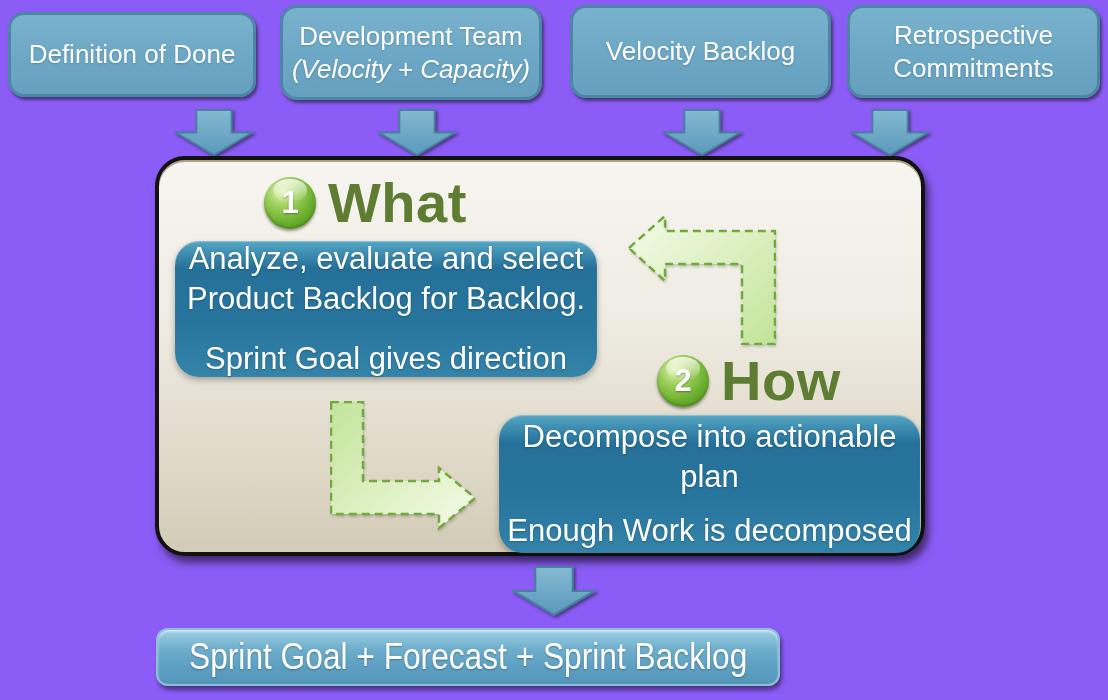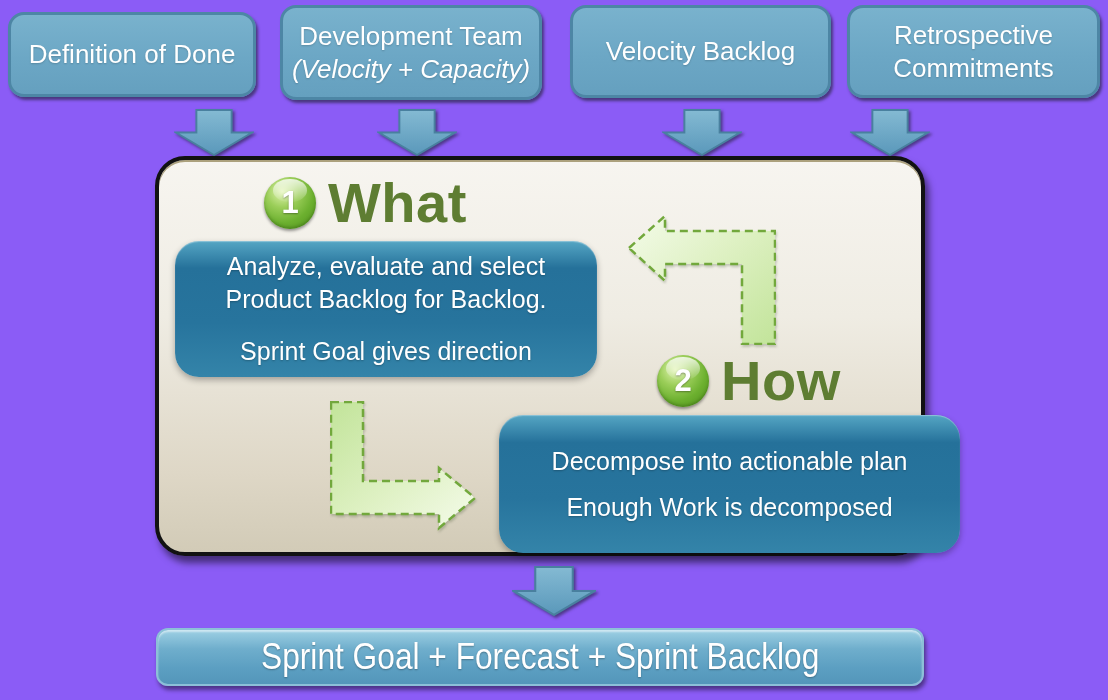--- a/index.html
+++ b/index.html
@@ -90,35 +90,35 @@
     position: absolute;
     box-sizing: border-box;
     border-radius: 24px;
     background: linear-gradient(180deg, #55A6C4 0%, #25719A 20%, #27749D 60%, #3484A9 100%);
     box-shadow: 0 3px 6px rgba(0,0,0,.3), inset 0 1px 1px rgba(255,255,255,.35);
     display: flex;
     flex-direction: column;
     align-items: center;
     justify-content: center;
     color: #FFFFFF;
-    font-size: 25px;
+    font-size: 31px;
     line-height: 1.3;
     text-align: center;
     text-shadow: 0 1px 2px rgba(0,0,0,.25);
   }
   .card .gap-above { margin-top: 20px; }
   .card .gap-above-sm { margin-top: 14px; }
 
   .elbow-arrow { position: absolute; filter: drop-shadow(1px 2px 1px rgba(60,80,45,.25)); }
 
   
   .output-bar {
     position: absolute;
     left: 156px; top: 628px;
-    width: 768px; height: 58px;
+    width: 624px; height: 58px;
     box-sizing: border-box;
     background: linear-gradient(180deg, #9ED0E4 0%, #6FAECC 35%, #5C9FC2 70%, #5496BA 100%);
     border: 2px solid #8CC0D8;
     border-radius: 12px;
     box-shadow: 2px 4px 4px rgba(0,0,0,.45), inset 0 2px 2px rgba(255,255,255,.5);
     display: flex;
     align-items: center;
     justify-content: center;
   }
   .output-bar .label {
@@ -131,21 +131,21 @@
 </style>
 </head>
 <body>
 
 <div class="stage">
 
   <div class="input-box" style="left:8px; top:12px; width:248px; height:85px;">
     <span>Definition of Done</span>
   </div>
 
-  <div class="input-box" style="left:280px; top:5px; width:262px; height:95px;">
+  <div class="input-box" style="left:280px; top:5px; width:262px; height:95px;border-radius:17px;">
     <span>Development Team</span>
     <span class="italic">(Velocity + Capacity)</span>
   </div>
 
   <div class="input-box" style="left:570px; top:5px; width:261px; height:93px;">
     <span>Velocity Backlog</span>
   </div>
 
   <div class="input-box" style="left:847px; top:5px; width:253px; height:93px;justify-content:center;">
     <span>Retrospective</span>
@@ -202,21 +202,21 @@
       <defs>
         <linearGradient id="g-elbow2" x1="0%" y1="0%" x2="100%" y2="100%">
           <stop offset="0%" stop-color="#C2E49A"></stop>
           <stop offset="55%" stop-color="#DFF1C4"></stop>
           <stop offset="100%" stop-color="#F4FBEA"></stop>
         </linearGradient>
       </defs>
       <polygon points="1,1 33,1 33,80 109,80 109,67 145,97 109,127 109,113 1,113" fill="url(#g-elbow2)" stroke="#72A83C" stroke-width="2.5" stroke-dasharray="8 5"></polygon>
     </svg>
 
-    <div class="card" style="left:340px; top:255px; width:461px; height:138px;">
+    <div class="card" style="left:340px; top:255px; width:421px; height:138px;">
       <span>Decompose into actionable plan</span>
       <span class="gap-above-sm">Enough Work is decomposed</span>
     </div>
 
   </div>
 
   <svg class="flow-arrow" style="left:512px; top:566px;" width="84" height="50" viewBox="0 0 80 48">
     <defs>
       <linearGradient id="g-down" x1="0%" y1="0%" x2="0%" y2="100%">
         <stop offset="0%" stop-color="#84BAD3"></stop>

